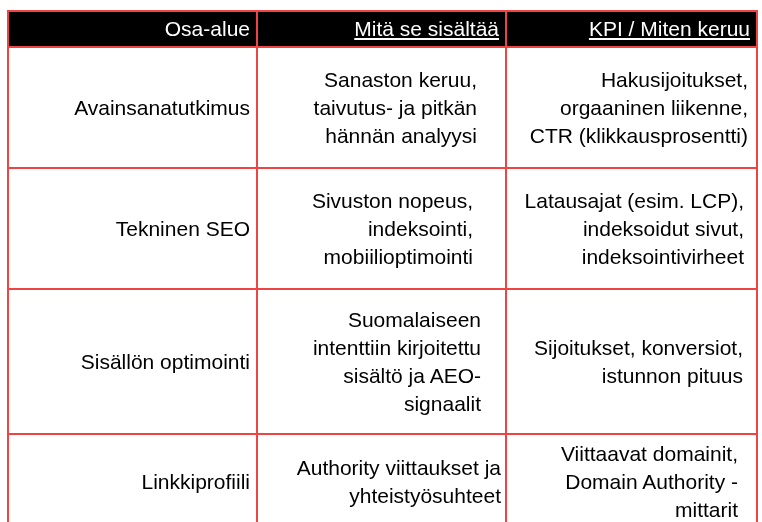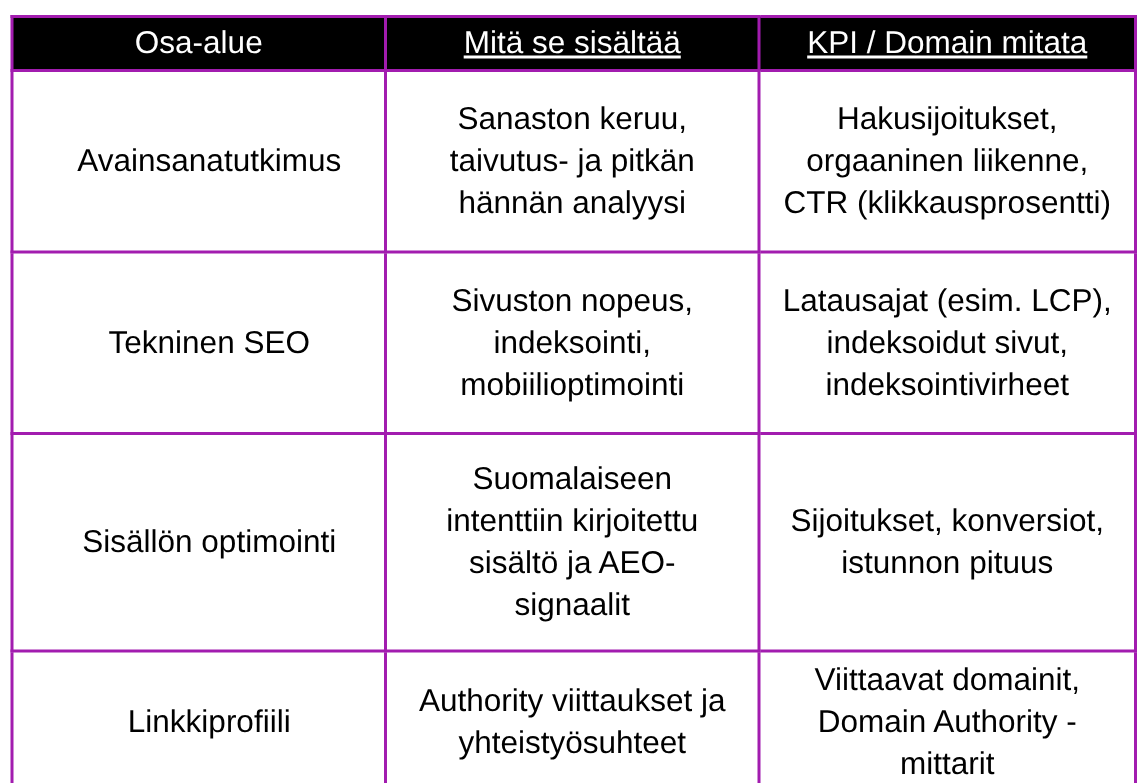--- a/index.html
+++ b/index.html
@@ -1,41 +1,41 @@
 <!DOCTYPE html>
 <html><head>
 <meta charset="utf-8">
 <style>
   html, body { margin: 0; padding: 0; background: #ffffff; }
   body { width: 762px; height: 522px; position: relative; overflow: hidden;
          font-family: "Liberation Sans", sans-serif; color: #000; }
   table { position: absolute; left: 7px; top: 10px; width: 749px;
           border-collapse: collapse; table-layout: fixed; }
-  th, td { border: 2px solid #a21caf; text-align: center; vertical-align: middle;
+  th, td { border: 2px solid #ef4444; text-align: right; vertical-align: middle;
            font-size: 21px; line-height: 28px; padding: 0 6px; font-weight: normal; }
   th { background: #000; color: #fff; height: 34px; font-size: 21px; }
   th + th { border-left: 2px solid #000; text-decoration: underline; }
   td { height: 119px; padding-left: 20px; }
   tr.last td { height: 93px; }
   col.c1 { width: 249px; } col.c2 { width: 249px; } col.c3 { width: 251px; }
 </style>
 </head>
 <body>
 
 <table>
   <colgroup>
       <col class="c1">
       <col class="c2">
       <col class="c3">
     </colgroup>
   <thead>
     <tr>
       <th>Osa-alue</th>
       <th>Mitä se sisältää</th>
-      <th>KPI / Domain mitata</th>
+      <th>KPI / Miten keruu</th>
     </tr>
   </thead>
   <tbody>
     <tr>
       <td>Avainsanatutkimus</td>
       <td style="padding:0 28px">Sanaston keruu, taivutus- ja pitkän hännän analyysi</td>
       <td style="padding:0 8px">Hakusijoitukset, orgaaninen liikenne, CTR (klikkausprosentti)</td>
     </tr>
     <tr>
       <td>Tekninen SEO</td>

